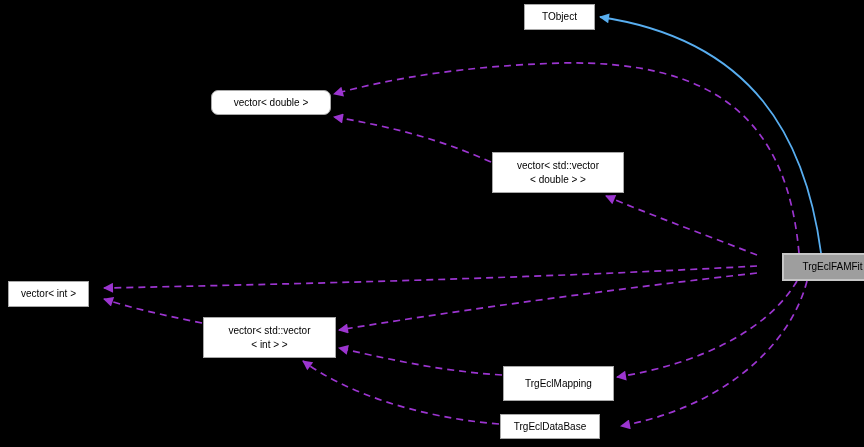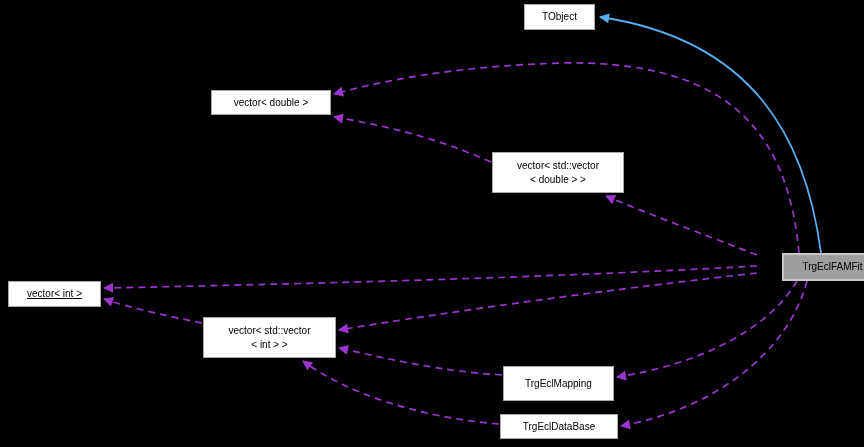--- a/index.html
+++ b/index.html
@@ -64,29 +64,29 @@
 
     <path d="M 202 323 C 168 316 134 309 104 299" fill="none" stroke="#9c35d0" stroke-width="1.7" stroke-dasharray="7,5" marker-end="url(#arrow-purple)"></path>
 
     <path d="M 502 375 C 438 371 384 358 339 348" fill="none" stroke="#9c35d0" stroke-width="1.7" stroke-dasharray="7,5" marker-end="url(#arrow-purple)"></path>
 
     <path d="M 499 424 C 415 417 345 392 303 361" fill="none" stroke="#9c35d0" stroke-width="1.7" stroke-dasharray="7,5" marker-end="url(#arrow-purple)"></path>
   </svg>
 
   <div class="node" style="left:524px; top:4px; width:71px; height:26px;">TObject</div>
 
-  <div class="node" style="left:211px; top:90px; width:120px; height:25px;">vector&lt; double &gt;</div>
+  <div class="node" style="left:211px; top:90px; width:120px; height:25px;border-radius:7px;">vector&lt; double &gt;</div>
 
   <div class="node" style="left:492px; top:152px; width:132px; height:41px;">vector&lt; std::vector
 &lt; double &gt; &gt;</div>
 
   <div class="node current" style="left:758px; top:253px; width:101px; height:28px;">TrgEclFAMFit</div>
 
-  <div class="node" style="left:8px; top:281px; width:93px; height:26px;text-decoration:underline;">vector&lt; int &gt;</div>
+  <div class="node" style="left:8px; top:281px; width:81px; height:26px;">vector&lt; int &gt;</div>
 
   <div class="node" style="left:203px; top:317px; width:133px; height:41px;">vector&lt; std::vector
 &lt; int &gt; &gt;</div>
 
   <div class="node" style="left:503px; top:366px; width:111px; height:35px;">TrgEclMapping</div>
 
-  <div class="node" style="left:500px; top:414px; width:118px; height:25px;">TrgEclDataBase</div>
+  <div class="node" style="left:500px; top:414px; width:100px; height:25px;">TrgEclDataBase</div>
 
 </div>
 
 </body></html>

